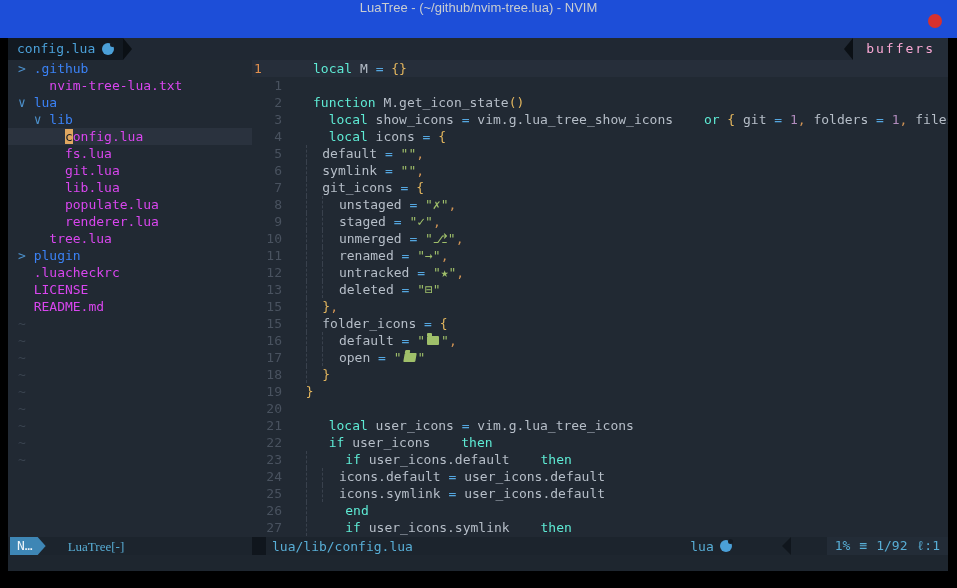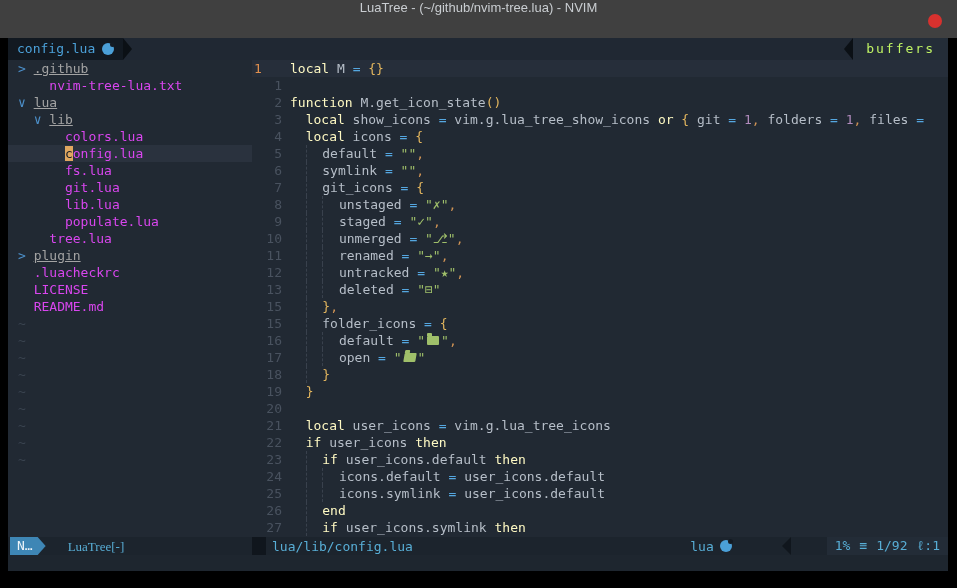--- a/index.html
+++ b/index.html
@@ -1,67 +1,67 @@
 <!DOCTYPE html>
 <html><head>
 <meta charset="utf-8">
 <style>
   html,body{margin:0;padding:0;}
   body{width:957px;height:588px;background:#000;overflow:hidden;position:relative;
        font-family:"DejaVu Sans Mono","Liberation Mono",monospace;}
 
   
-  .titlebar{position:absolute;top:0;left:0;right:0;height:38px;background:#404040;text-decoration:underline;}
+  .titlebar{position:absolute;top:0;left:0;right:0;height:38px;background:#1d4ed8;text-decoration:underline;}
   .titlebar .wtitle{position:absolute;left:0;right:0;top:0;height:38px;line-height:40px;
        text-align:center;color:#c9cdd1;font:13px "Liberation Sans",sans-serif;}
   .close-dot{position:absolute;right:15px;top:14px;width:14px;height:14px;border-radius:50%;
        background:#d7312e;}
 
   
   .term{position:absolute;left:8px;top:38px;width:940px;height:505px;background:#212933;
         display:flex;flex-direction:column;font-size:13px;line-height:17px;color:#b6bec8;}
 
   
   .tabline{height:22px;background:#202833;display:flex;align-items:stretch;flex:none;}
   .tab{background:#121921;color:#4ba0d8;display:flex;align-items:center;gap:7px;padding:0 9px;line-height:22px;}
   .tab-arrow{width:0;height:0;border-top:11px solid transparent;border-bottom:11px solid transparent;
        border-left:9px solid #0b1015;}
   .tl-spacer{flex:1;}
   .buffers-arrow{width:0;height:0;border-top:11px solid transparent;border-bottom:11px solid transparent;
        border-right:9px solid #0b1015;}
-  .buffers{background:#242d38;color:#bef264;padding:0 13px;line-height:22px;letter-spacing:2px;}
+  .buffers{background:#242d38;color:#f9a8d4;padding:0 13px;line-height:22px;letter-spacing:2px;}
 
   .lua-icon{width:12px;height:12px;border-radius:50%;background:#4ba0d8;display:inline-block;
        position:relative;flex:none;}
   .lua-icon::after{content:"";position:absolute;top:-1px;right:-1px;width:5px;height:5px;
        border-radius:50%;background:#141b23;}
 
   
   .content{height:477px;display:flex;flex:none;overflow:hidden;}
   .tree{width:244px;flex:none;overflow:hidden;}
   .editor{flex:1;overflow:hidden;}
 
   
   .trow{height:17px;line-height:17px;white-space:pre;padding-left:10px;}
   .trow.cursorline{background:#2a323e;}
   .tp-root{color:#b7c0d4;}
   .tp-arrow{color:#4c8fc9;}
   .tp-gitflag{color:#cf4a4a;}
-  .tp-dir{color:#a3a3a3;text-decoration:underline;}
+  .tp-dir{color:#3b82f6;}
   .tp-file{color:#d946ef;}
   .tp-tilde{color:#39434f;}
   .tp-cursor{background:#e0a760;color:#161c24;}
 
   
   .cl{height:17px;line-height:17px;white-space:pre;}
   .cl.cur{background:#262e3a;}
   .ln{display:inline-block;width:30px;color:#49525f;text-align:right;}
   .cl.cur .ln{text-align:left;padding-left:2px;width:28px;color:#e08f4e;}
   .code{margin-left:8px;}
-  .tk-k{color:#fef9c3;}
+  .tk-k{color:#5eead4;margin-left:23px;}
   .tk-i{color:#b6bec8;}
   .tk-o{color:#55a7e0;}
   .tk-b{color:#e3b65e;}
   .tk-d{color:#d19455;}
   .tk-s{color:#9fbf6a;}
   .tk-n{color:#b18bbd;}
   .tk-g{display:inline-block;width:2ch;height:17px;border-left:1px dashed #39414d;vertical-align:top;}
   .tk-fg,.tk-fgo{display:inline-block;width:12px;height:9px;background:#9fbf6a;border-radius:1px;
        position:relative;margin:0 2px;}
   .tk-fg::before,.tk-fgo::before{content:"";position:absolute;top:-3px;left:0;width:5px;height:3px;
@@ -105,26 +105,26 @@
     <div class="buffers-arrow"></div>
     <div class="buffers">buffers</div>
   </div>
 
   <div class="content">
     <div class="tree" id="tree">
         <div class="trow"><span class="tp-arrow">&gt; </span><span class="tp-dir">.github</span></div>
         <div class="trow"><span class="tp-sp">    </span><span class="tp-file">nvim-tree-lua.txt</span></div>
         <div class="trow"><span class="tp-arrow">∨ </span><span class="tp-dir">lua</span></div>
         <div class="trow"><span class="tp-sp">  </span><span class="tp-arrow">∨ </span><span class="tp-dir">lib</span></div>
-        <div class="trow"><span class="tp-sp">      </span><span class="tp-file">colors.lua</span></div>
         <div class="trow cursorline"><span class="tp-sp">      </span><span class="tp-cursor">c</span><span class="tp-file">onfig.lua</span></div>
         <div class="trow"><span class="tp-sp">      </span><span class="tp-file">fs.lua</span></div>
         <div class="trow"><span class="tp-sp">      </span><span class="tp-file">git.lua</span></div>
         <div class="trow"><span class="tp-sp">      </span><span class="tp-file">lib.lua</span></div>
         <div class="trow"><span class="tp-sp">      </span><span class="tp-file">populate.lua</span></div>
+        <div class="trow"><span class="tp-sp">      </span><span class="tp-file">renderer.lua</span></div>
         <div class="trow"><span class="tp-sp">    </span><span class="tp-file">tree.lua</span></div>
         <div class="trow"><span class="tp-arrow">&gt; </span><span class="tp-dir">plugin</span></div>
         <div class="trow"><span class="tp-sp">  </span><span class="tp-file">.luacheckrc</span></div>
         <div class="trow"><span class="tp-sp">  </span><span class="tp-file">LICENSE</span></div>
         <div class="trow"><span class="tp-sp">  </span><span class="tp-file">README.md</span></div>
         <div class="trow"><span class="tp-tilde">~</span></div>
         <div class="trow"><span class="tp-tilde">~</span></div>
         <div class="trow"><span class="tp-tilde">~</span></div>
         <div class="trow"><span class="tp-tilde">~</span></div>
         <div class="trow"><span class="tp-tilde">~</span></div>

